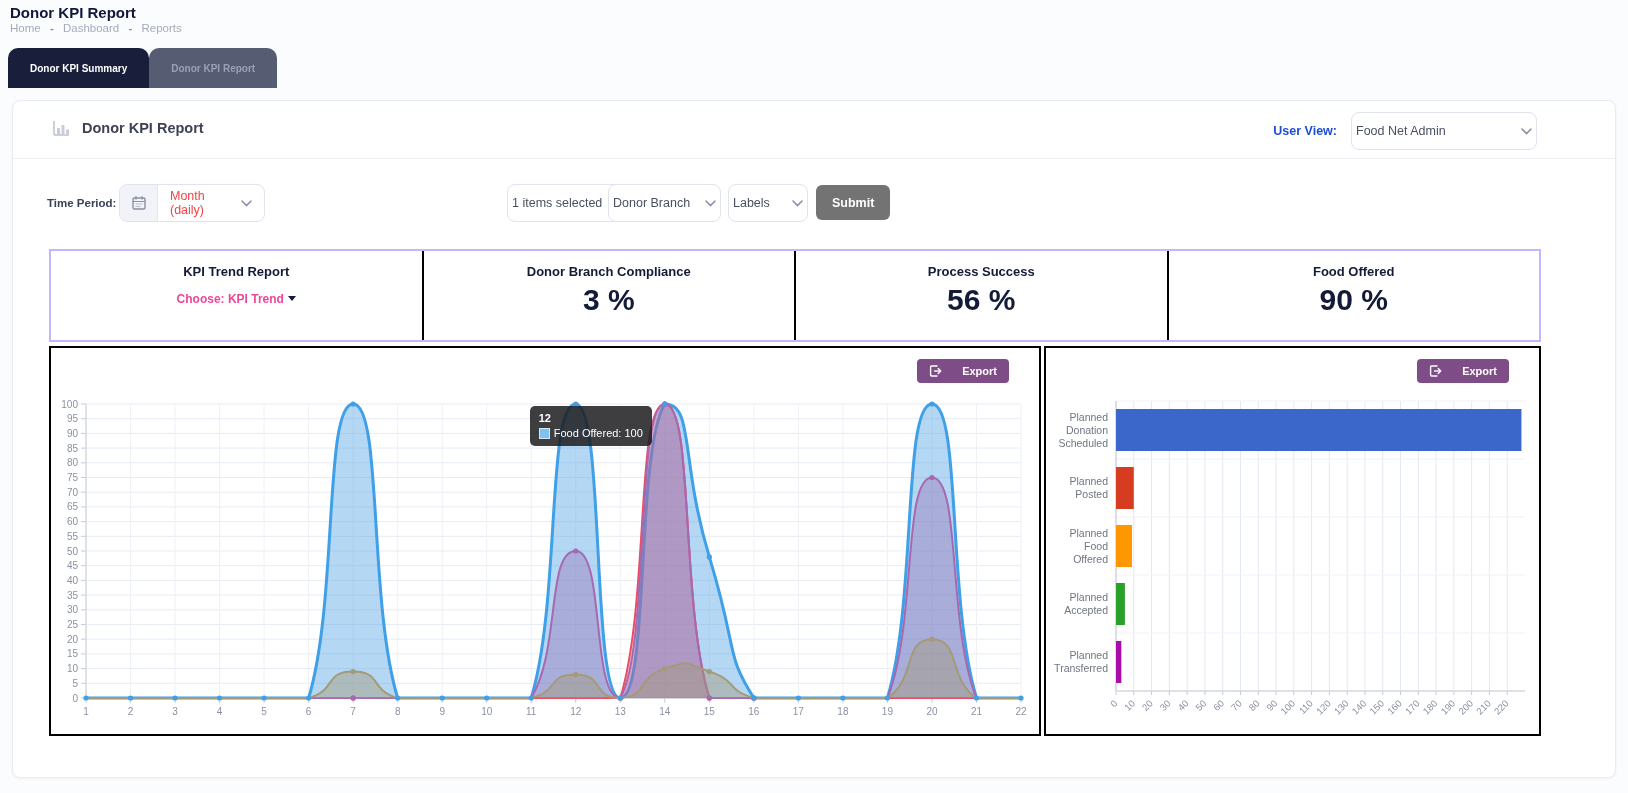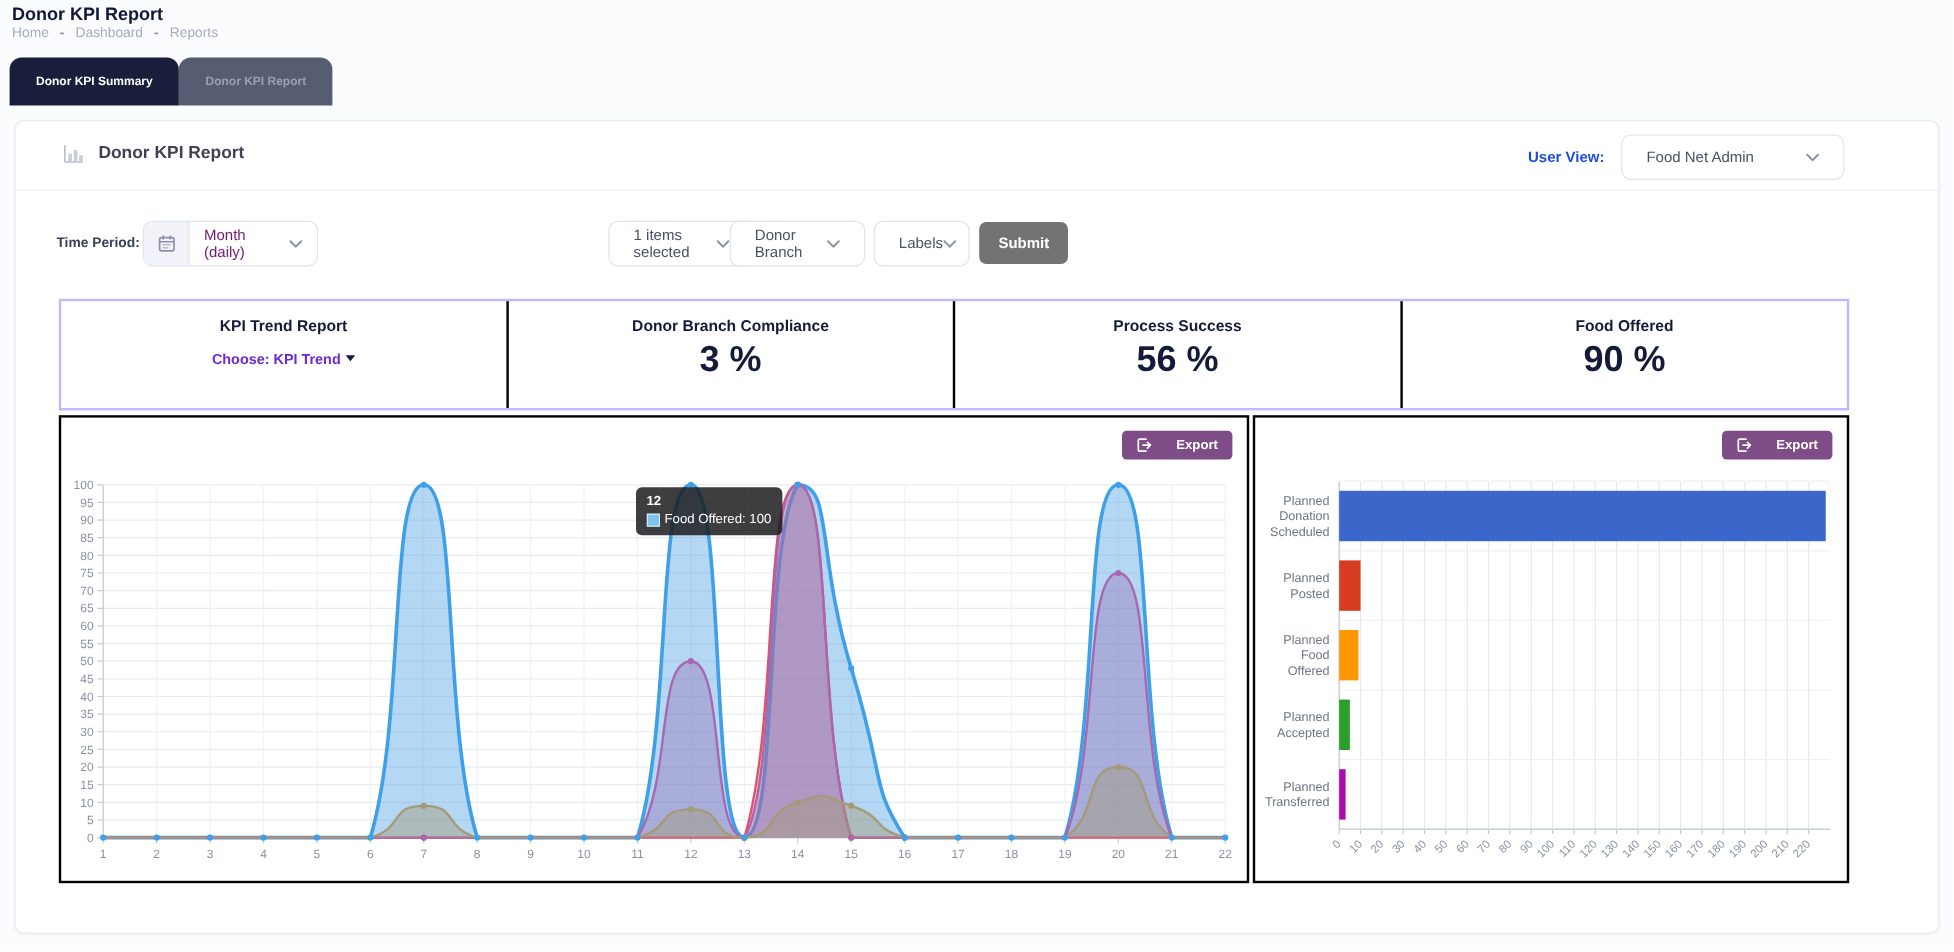--- a/index.html
+++ b/index.html
@@ -35,38 +35,38 @@
     border-bottom:1px solid #eef0f5;
   }
   .card-title-wrap { position:absolute; left:40px; top:19px; display:flex; align-items:center; gap:12px; }
   .card-title { font-size:14.5px; font-weight:600; color:#3f4254; }
   .user-view { position:absolute; right:78px; top:11px; display:flex; align-items:center; gap:14px; }
   .user-view-label { font-size:12.5px; font-weight:600; color:#1d4ed8; }
 
   .select {
     background:#fff; border:1px solid #dfe3ec; border-radius:8px; height:38px;
     display:flex; align-items:center; justify-content:space-between;
-    padding:0 20px; font-size:12.5px; color:#4a5060; cursor:pointer;
+    padding:0 4px; font-size:12.5px; color:#4a5060; cursor:pointer;
   }
   .user-view .select { width:186px; }
 
   
   .filter-row { position:absolute; left:0; top:83px; width:100%; height:40px; }
   .time-period-label { position:absolute; left:34px; top:13px; font-size:11.5px; font-weight:bold; color:#3a4157; }
   .input-group {
     position:absolute; top:0; height:38px; display:flex; align-items:stretch;
     border:1px solid #dfe3ec; border-radius:8px; background:#fff; overflow:hidden;
   }
   .ig-addon {
     width:38px; background:#f1f3f9; border-right:1px solid #e3e7f0;
     display:flex; align-items:center; justify-content:center;
   }
   .ig-select, .ig-input {
     display:flex; align-items:center; justify-content:space-between;
-    padding:0 12px; font-size:12.5px; color:#701a75; flex:1; cursor:pointer;
+    padding:0 12px; font-size:12.5px; color:#ef4444; flex:1; cursor:pointer;
   }
   .group-period { left:106px; width:146px; }
   .group-month  { left:260px; width:198px; }
   .sel-items  { position:absolute; left:466px; top:0; width:122px;margin-left:28px; }
   .sel-branch { position:absolute; left:595px; top:0; width:113px; }
   .sel-labels { position:absolute; left:715px; top:0; width:80px; }
   .submit-btn {
     position:absolute; left:803px; top:1px; height:35px; padding:0 16px;
     background:#737373; color:#fff; font-size:12.5px; font-weight:bold;
     border:none; border-radius:6px; cursor:pointer; font-family:"Liberation Sans",sans-serif;
@@ -74,32 +74,32 @@
 
   
   .kpi-table {
     position:absolute; left:36px; top:148px; width:1492px; height:93px;
     display:flex; border:2px solid #c4b5fd;
   }
   .kpi-cell { flex:1; border-right:2px solid #000; text-align:center; position:relative; }
   .kpi-cell:last-child { border-right:none; }
   .kpi-title { margin-top:13px; font-size:13px; font-weight:bold; color:#141b38; }
   .kpi-value { margin-top:4px; font-size:30px; font-weight:bold; color:#141b38; }
-  .kpi-choose { margin-top:13px; font-size:12px; font-weight:bold; color:#6d28d9; cursor:pointer; display:inline-block; }
+  .kpi-choose { margin-top:13px; font-size:12px; font-weight:bold; color:#ec4899; cursor:pointer; display:inline-block; }
   .caret-down {
     display:inline-block; width:0; height:0; margin-left:4px; vertical-align:2px;
     border-left:4px solid transparent; border-right:4px solid transparent; border-top:5px solid #141b38;
   }
 
   
   .chart-panel { position:absolute; top:245px; height:390px; border:2px solid #000; background:#fff; }
   .panel-left  { left:36px;  width:992px; }
   .panel-right { left:1031px; width:497px; }
   .export-btn {
-    position:absolute; right:12px; top:11px; height:24px; z-index:5;
+    position:absolute; right:30px; top:11px; height:24px; z-index:5;
     background:#7e4c86; color:#fff; border:none; border-radius:4px;
     font-size:11px; font-weight:bold; padding:0 12px; display:flex; align-items:center; gap:20px;
     cursor:pointer; font-family:"Liberation Sans",sans-serif;
   }
   .chart-svg { position:absolute; left:0; top:0; }
   .chart-svg text { font-family:"Liberation Sans", sans-serif; }
 
   
   .chart-tooltip {
     position:absolute; left:478px; top:56px; z-index:6;

